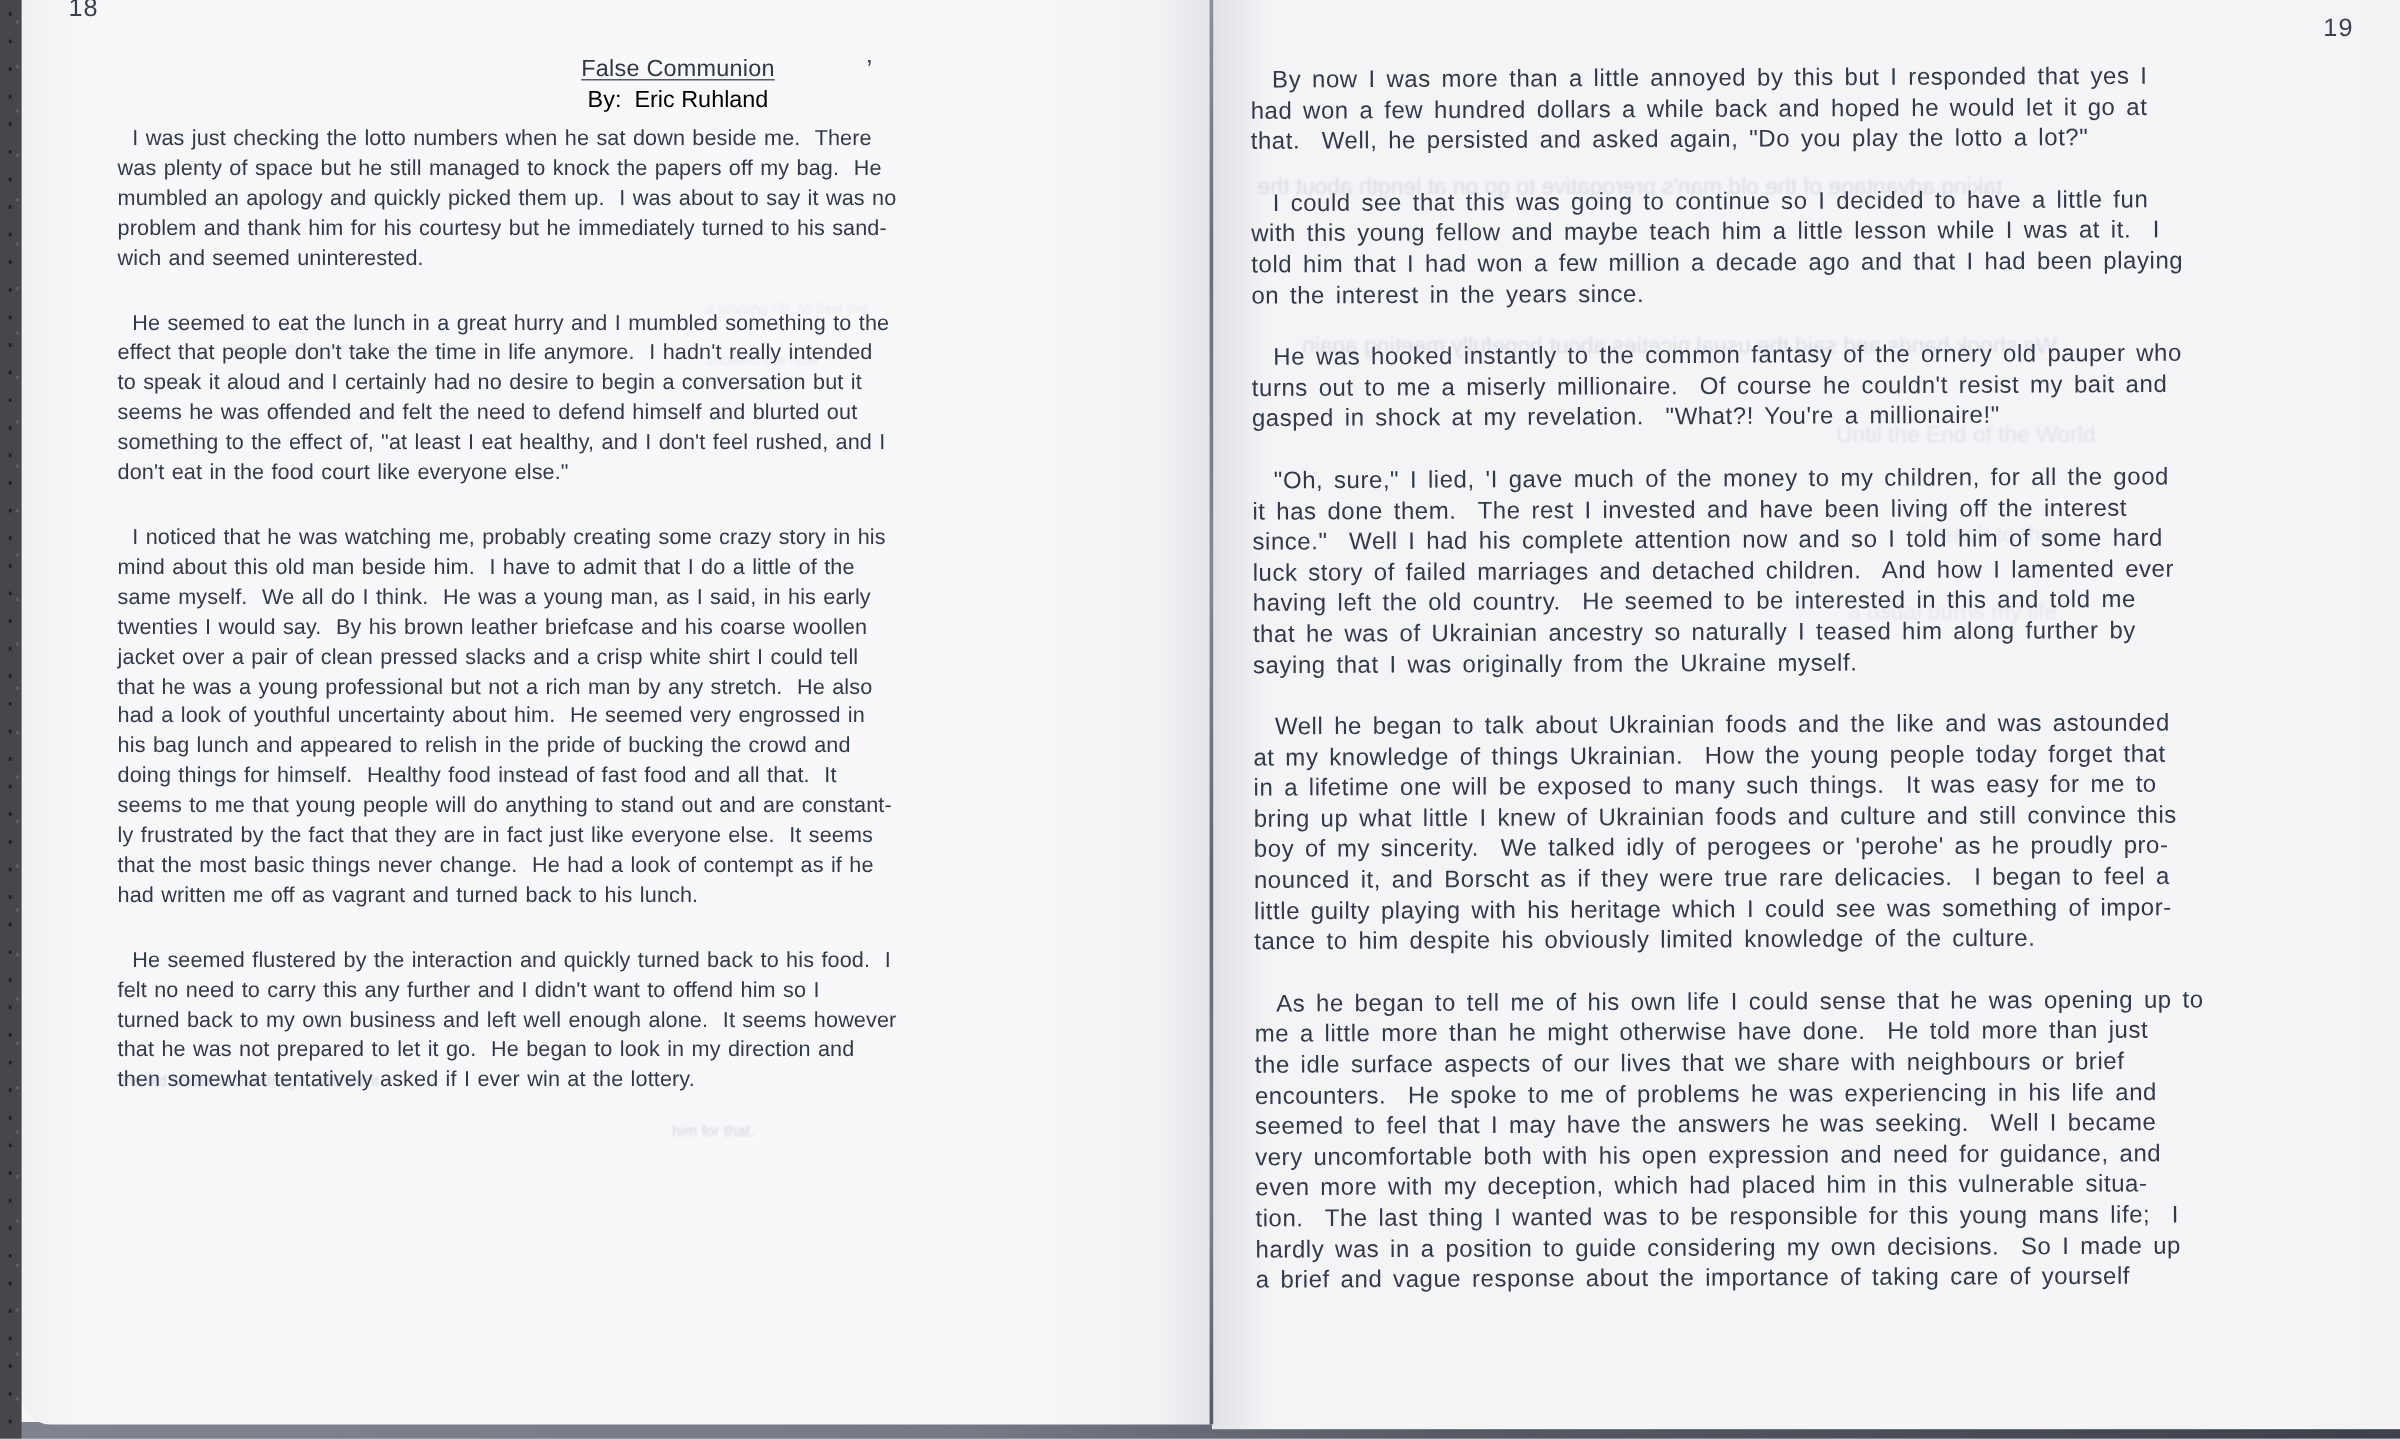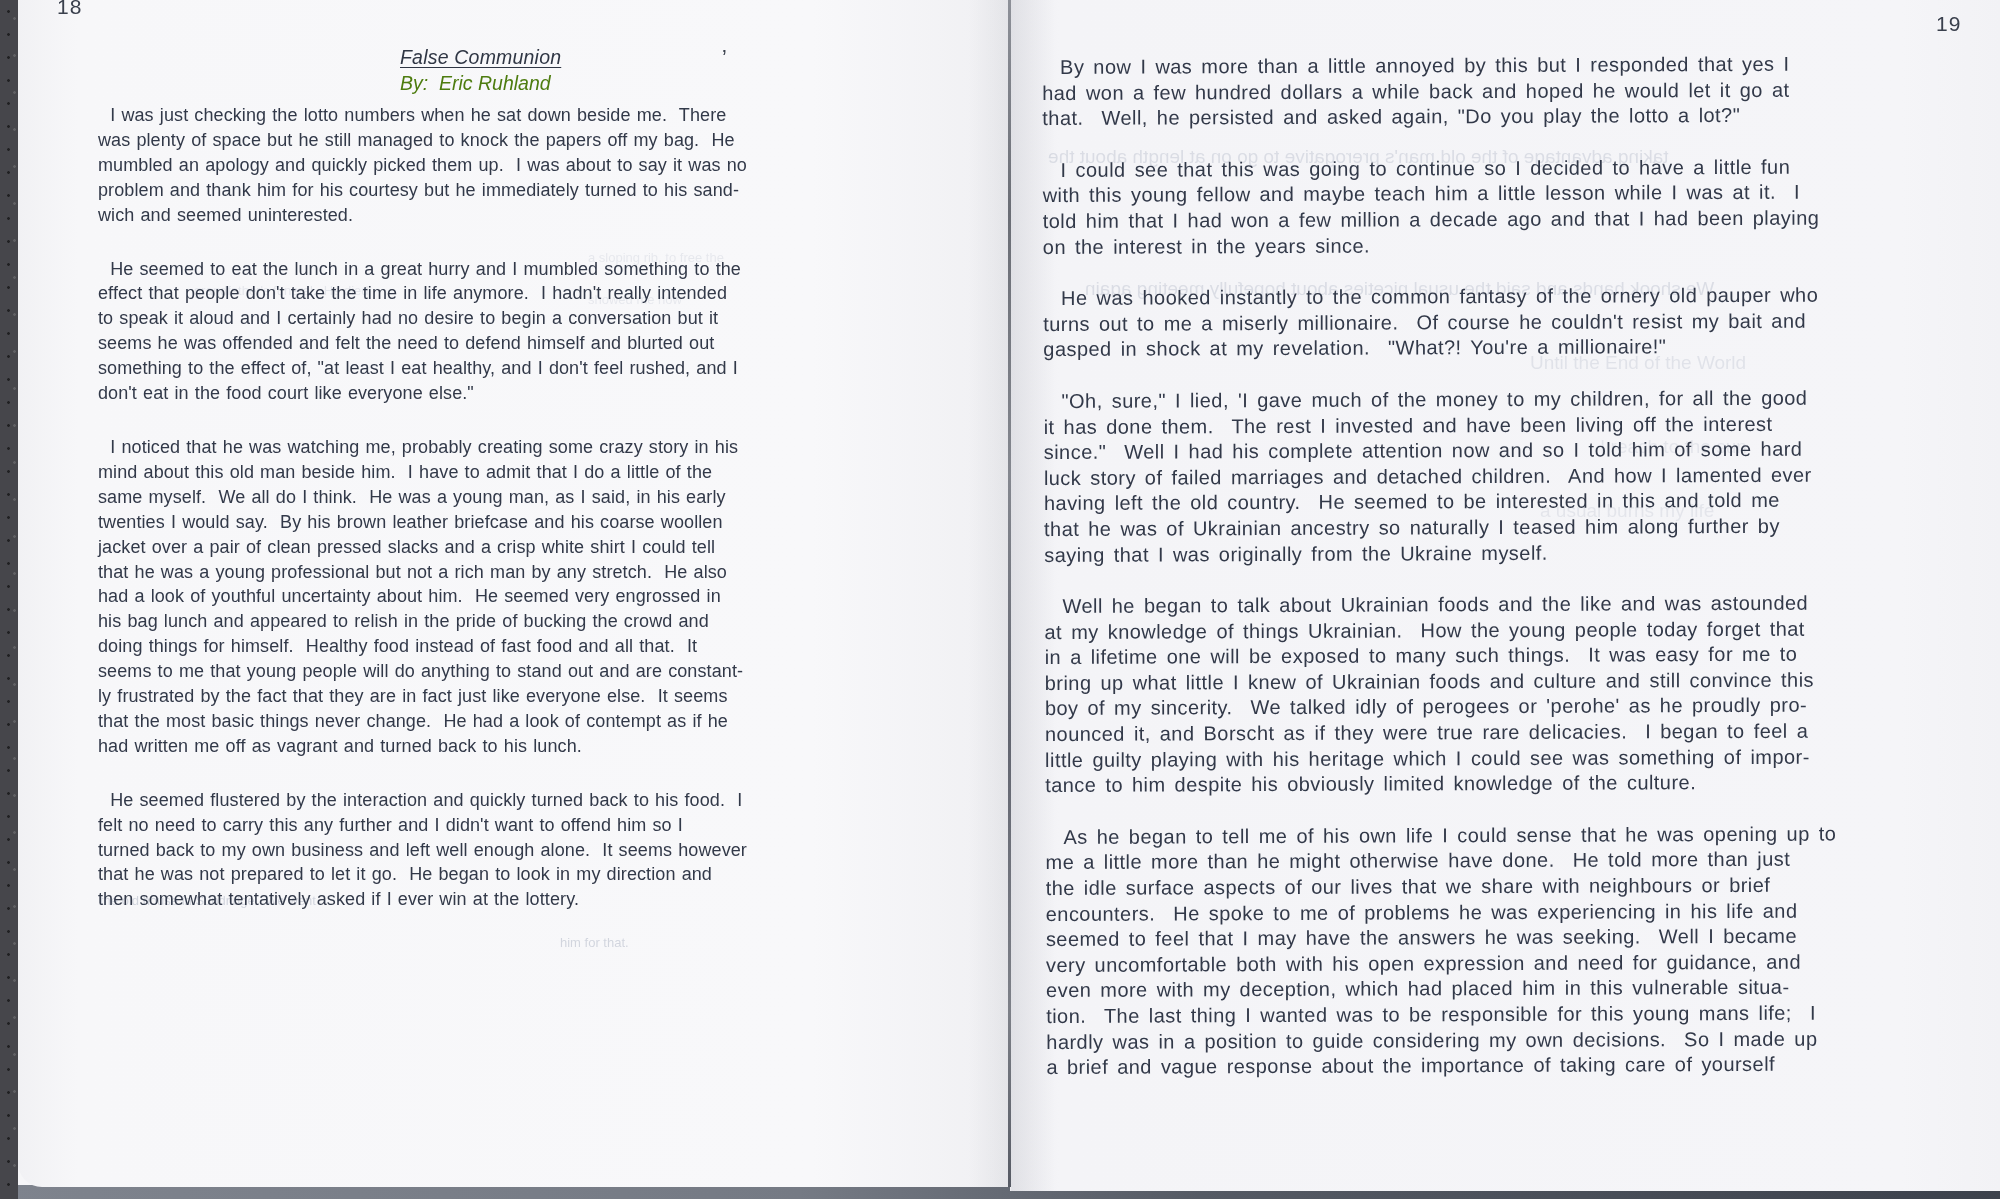--- a/index.html
+++ b/index.html
@@ -47,27 +47,27 @@
     background:linear-gradient(90deg,rgba(70,75,90,0) 0%,rgba(70,75,90,.07) 100%);
   }
   .gutter-shadow-r{
     position:absolute;left:1011px;top:0;width:44px;height:1191px;z-index:4;
     background:linear-gradient(90deg,rgba(70,75,90,.08) 0%,rgba(70,75,90,0) 100%);
   }
   .pgnum{position:absolute;font-size:21px;color:#3a404d;z-index:7;letter-spacing:1px;}
   .pgnum-left{left:57px;top:-5px;}
   .pgnum-right{left:1936px;top:12px;}
 
-  .title-block{position:absolute;left:400px;top:46px;width:330px;z-index:7;font-style:italic;}
+  .title-block{position:absolute;left:400px;top:46px;width:330px;text-align:center;z-index:7;}
   .title{
     font-size:19.5px;color:#2f3644;
     text-decoration:underline;text-underline-offset:3px;
     letter-spacing:.2px;
   }
-  .byline{font-size:19.5px;color:#4d7c0f;margin-top:3px;white-space:pre;}
+  .byline{font-size:19.5px;color:#000000;margin-top:3px;white-space:pre;}
   .stray-mark{position:absolute;left:722px;top:46px;font-size:22px;color:#3a404d;z-index:7;}
 
   .col{position:absolute;z-index:7;}
   .para{white-space:pre-wrap;margin:0;}
   .col-left{
     left:98px;top:103px;width:730px;
     font-size:18px;line-height:24.9px;
     letter-spacing:.1px;word-spacing:1px;
   }
   .col-left .para{margin-bottom:29px;}

